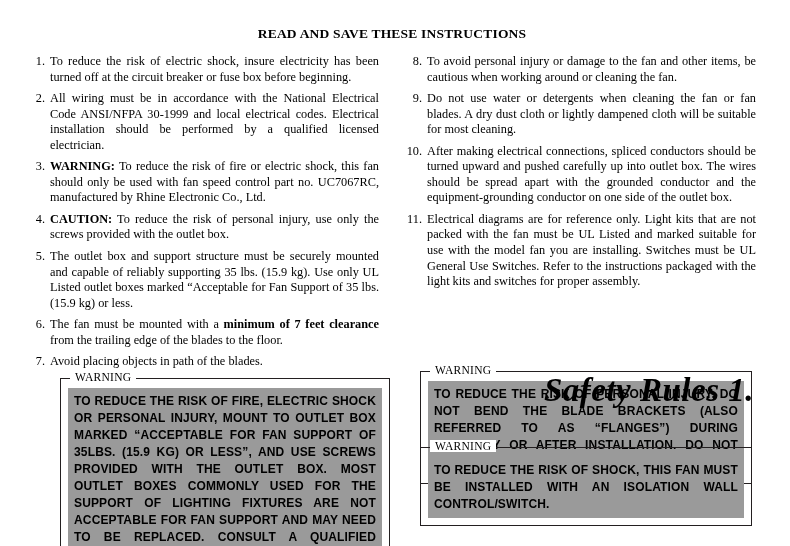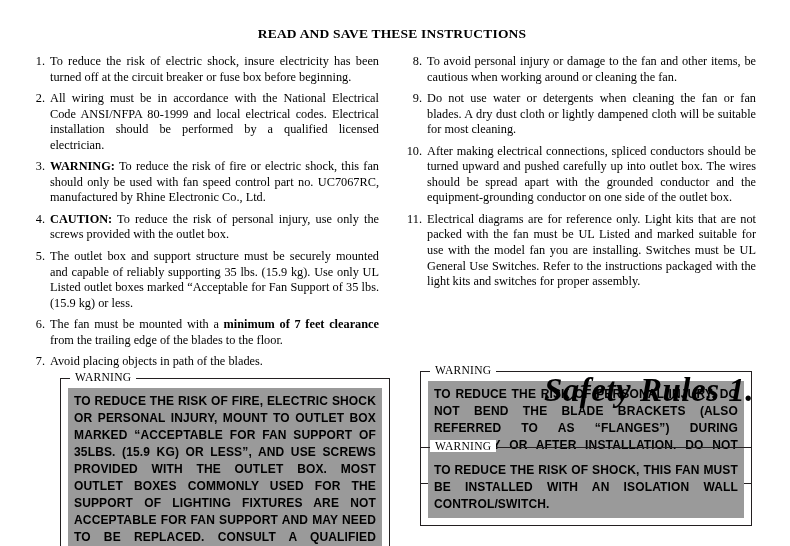--- a/index.html
+++ b/index.html
@@ -128,21 +128,21 @@
   <div class="columns">
 
     <div class="col">
       <ol class="rules">
         <li>
           <span class="num">1.</span>
           <span class="rule-text">To reduce the risk of electric shock, insure electricity has been turned off at the circuit breaker or fuse box before beginning.</span>
         </li>
         <li>
           <span class="num">2.</span>
-          <span class="rule-text">All wiring must be in accordance with the National Electrical Code ANSI/NFPA 80-1999 and local electrical codes. Electrical installation should be performed by a qualified licensed electrician.</span>
+          <span class="rule-text">All wiring must be in accordance with the National Electrical Code ANSI/NFPA 30-1999 and local electrical codes. Electrical installation should be performed by a qualified licensed electrician.</span>
         </li>
         <li>
           <span class="num">3.</span>
           <span class="rule-text"><b>WARNING:</b><span> To reduce the risk of fire or electric shock, this fan should only be used with fan speed control part no. UC7067RC, manufactured by Rhine Electronic Co., Ltd.</span></span>
         </li>
         <li>
           <span class="num">4.</span>
           <span class="rule-text"><b>CAUTION:</b><span> To reduce the risk of personal injury, use only the screws provided with the outlet box.</span></span>
         </li>
         <li>

